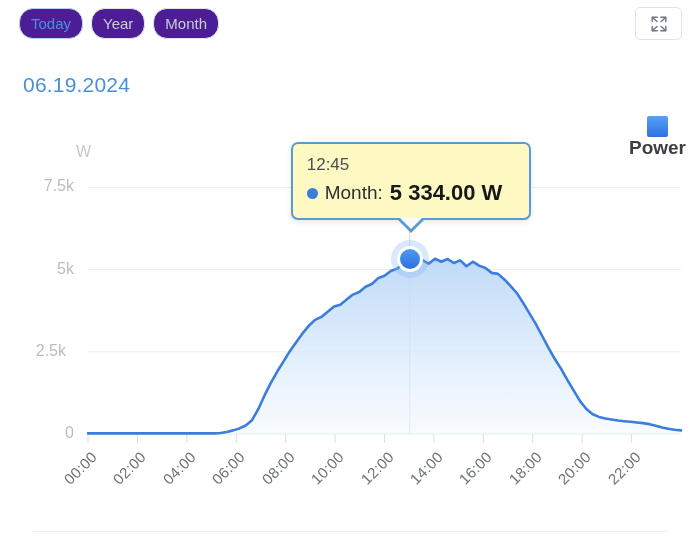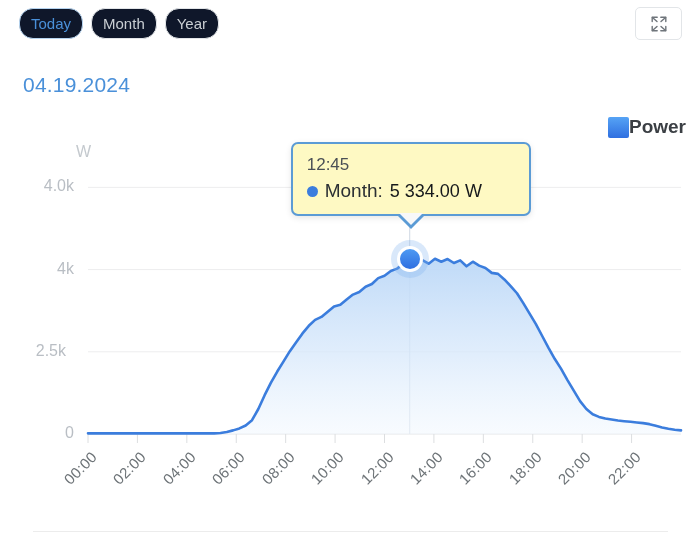--- a/index.html
+++ b/index.html
@@ -30,21 +30,21 @@
     display: flex;
     gap: 8px;
   }
   .range-btn {
     min-width: 51px;
     height: 31px;
     box-sizing: border-box;
     padding: 0 11px;
     border-radius: 14px;
     border: 1px solid #e2e5e8;
-    background: #0f172a;
+    background: #4c1d95;
     color: #c9ced3;
     font-size: 15px;
     line-height: 29px;
     text-align: right;
     white-space: nowrap;
     cursor: pointer;
     user-select: none;
   }
   .range-btn.active {
     border-color: #b6d4f0;
@@ -81,20 +81,21 @@
 
   
   .legend {
     position: absolute;
     right: 14px;
     top: 116px;
     display: flex;
     align-items: center;
     gap: 0;
     cursor: pointer;
+    flex-direction: column;
   }
   .legend-swatch {
     width: 21px;
     height: 21px;
     border-radius: 2px;
     background: linear-gradient(180deg, #56a3f5 0%, #2f6fe0 100%);
   }
   .legend-label {
     font-size: 19px;
     font-weight: bold;
@@ -169,22 +170,22 @@
     height: 11px;
     border-radius: 50%;
     background: #3b7ddd;
     flex: none;
   }
   .tooltip-series {
     font-size: 19px;
     color: #2c3034;
   }
   .tooltip-value {
-    font-size: 18px;
-    font-weight: normal;
+    font-size: 22px;
+    font-weight: bold;
     color: #16191c;
   }
   .tooltip-arrow, .tooltip-arrow-inner {
     position: absolute;
     width: 0; height: 0;
     left: 50%;
   }
   .tooltip-arrow {
     bottom: -15px;
     margin-left: -15px;
@@ -239,41 +240,41 @@
     height: 1px;
     background: #ececec;
   }
 </style>
 </head>
 <body>
 
 <div class="toolbar">
   <div class="range-buttons">
     <div class="range-btn active">Today</div>
+    <div class="range-btn">Year</div>
     <div class="range-btn">Month</div>
-    <div class="range-btn">Year</div>
   </div>
 
   <div class="fullscreen-btn">
     <span>
       <svg width="22" height="20" viewBox="0 0 22 20" fill="none" stroke="#6f757b" stroke-width="1.4" stroke-linecap="round" stroke-linejoin="round">
         <path d="M9.2 3.2 L4.2 3.2 L4.2 7.6"></path>
         <path d="M4.4 3.4 L9.0 7.6"></path>
         <path d="M12.8 3.2 L17.8 3.2 L17.8 7.6"></path>
         <path d="M17.6 3.4 L13.0 7.6"></path>
         <path d="M9.2 16.8 L4.2 16.8 L4.2 12.4"></path>
         <path d="M4.4 16.6 L9.0 12.4"></path>
         <path d="M12.8 16.8 L17.8 16.8 L17.8 12.4"></path>
         <path d="M17.6 16.6 L13.0 12.4"></path>
       </svg>
     </span>
   </div>
 </div>
 
-<div class="chart-date">04.19.2024</div>
+<div class="chart-date">06.19.2024</div>
 
 <div class="legend">
   <div class="legend-swatch"></div>
   <div class="legend-label">Power</div>
 </div>
 
 <div class="chart-wrap">
   <svg class="chart-svg" id="chart-svg" width="700" height="536">
       <defs>
         <linearGradient id="areaGrad" x1="0" y1="0" x2="0" y2="1">
@@ -301,22 +302,22 @@
       <line x1="409.73404255319144" y1="160" x2="409.73404255319144" y2="434" stroke="#cfd8e3" stroke-width="1"></line>
       <path d="M88.00 433.34 L94.31 433.34 L100.62 433.34 L106.93 433.34 L113.23 433.34 L119.54 433.34 L125.85 433.34 L132.16 433.34 L138.47 433.34 L144.78 433.34 L151.09 433.34 L157.39 433.34 L163.70 433.34 L170.01 433.34 L176.32 433.34 L182.63 433.34 L188.94 433.34 L195.24 433.34 L201.55 433.34 L207.86 433.34 L214.17 433.34 L220.48 433.01 L226.79 432.03 L233.10 430.38 L239.40 428.41 L245.71 425.45 L252.02 420.19 L258.33 409.01 L264.64 395.20 L270.95 382.71 L277.26 371.53 L283.56 361.33 L289.87 351.14 L296.18 342.26 L302.49 333.38 L308.80 325.82 L315.11 319.90 L321.41 316.94 L327.72 311.68 L334.03 306.42 L340.34 304.78 L346.65 299.52 L352.96 294.58 L359.27 291.95 L365.57 286.69 L371.88 284.06 L378.19 278.14 L384.50 275.84 L390.81 270.91 L397.12 268.61 L403.43 263.67 L409.73 258.61 L416.04 264.66 L422.35 260.06 L428.66 263.67 L434.97 258.74 L441.28 261.70 L447.59 259.07 L453.89 263.02 L460.20 260.39 L466.51 266.31 L472.82 261.70 L479.13 265.65 L485.44 267.95 L491.74 272.88 L498.05 273.87 L504.36 279.46 L510.67 286.03 L516.98 293.27 L523.29 303.13 L529.60 313.65 L535.90 324.18 L542.21 336.01 L548.52 347.85 L554.83 359.03 L561.14 368.89 L567.45 380.07 L573.76 390.60 L580.06 401.12 L586.37 409.01 L592.68 414.27 L598.99 416.90 L605.30 418.55 L611.61 419.53 L617.91 420.52 L624.22 421.18 L630.53 421.83 L636.84 422.49 L643.15 423.15 L649.46 424.14 L655.77 425.78 L662.07 427.42 L668.38 428.74 L674.69 429.73 L681.00 430.38 L681 434 L88 434 Z" fill="url(#areaGrad)" stroke="none"></path>
       <path d="M88.00 433.34 L94.31 433.34 L100.62 433.34 L106.93 433.34 L113.23 433.34 L119.54 433.34 L125.85 433.34 L132.16 433.34 L138.47 433.34 L144.78 433.34 L151.09 433.34 L157.39 433.34 L163.70 433.34 L170.01 433.34 L176.32 433.34 L182.63 433.34 L188.94 433.34 L195.24 433.34 L201.55 433.34 L207.86 433.34 L214.17 433.34 L220.48 433.01 L226.79 432.03 L233.10 430.38 L239.40 428.41 L245.71 425.45 L252.02 420.19 L258.33 409.01 L264.64 395.20 L270.95 382.71 L277.26 371.53 L283.56 361.33 L289.87 351.14 L296.18 342.26 L302.49 333.38 L308.80 325.82 L315.11 319.90 L321.41 316.94 L327.72 311.68 L334.03 306.42 L340.34 304.78 L346.65 299.52 L352.96 294.58 L359.27 291.95 L365.57 286.69 L371.88 284.06 L378.19 278.14 L384.50 275.84 L390.81 270.91 L397.12 268.61 L403.43 263.67 L409.73 258.61 L416.04 264.66 L422.35 260.06 L428.66 263.67 L434.97 258.74 L441.28 261.70 L447.59 259.07 L453.89 263.02 L460.20 260.39 L466.51 266.31 L472.82 261.70 L479.13 265.65 L485.44 267.95 L491.74 272.88 L498.05 273.87 L504.36 279.46 L510.67 286.03 L516.98 293.27 L523.29 303.13 L529.60 313.65 L535.90 324.18 L542.21 336.01 L548.52 347.85 L554.83 359.03 L561.14 368.89 L567.45 380.07 L573.76 390.60 L580.06 401.12 L586.37 409.01 L592.68 414.27 L598.99 416.90 L605.30 418.55 L611.61 419.53 L617.91 420.52 L624.22 421.18 L630.53 421.83 L636.84 422.49 L643.15 423.15 L649.46 424.14 L655.77 425.78 L662.07 427.42 L668.38 428.74 L674.69 429.73 L681.00 430.38 " fill="none" stroke="#3b7ddd" stroke-width="2.6" stroke-linejoin="round" stroke-linecap="round"></path>
     </svg>
 </div>
 
 <div class="y-unit">W</div>
 <div id="y-ticks">
     <div class="y-tick" style="left: 12px; top: 424px;">0</div>
     <div class="y-tick" style="left: 4px; top: 341.797px;">2.5k</div>
-    <div class="y-tick" style="left: 12px; top: 259.593px;">4k</div>
-    <div class="y-tick" style="left: 12px; top: 177.39px;">4.0k</div>
+    <div class="y-tick" style="left: 12px; top: 259.593px;">5k</div>
+    <div class="y-tick" style="left: 12px; top: 177.39px;">7.5k</div>
   </div>
 <div id="x-ticks">
     <div class="x-tick" style="left: 32px; top: 448px; width: 56px; text-align: right;">00:00</div>
     <div class="x-tick" style="left: 81.4167px; top: 448px; width: 56px; text-align: right;">02:00</div>
     <div class="x-tick" style="left: 130.833px; top: 448px; width: 56px; text-align: right;">04:00</div>
     <div class="x-tick" style="left: 180.25px; top: 448px; width: 56px; text-align: right;">06:00</div>
     <div class="x-tick" style="left: 229.667px; top: 448px; width: 56px; text-align: right;">08:00</div>
     <div class="x-tick" style="left: 279.083px; top: 448px; width: 56px; text-align: right;">10:00</div>
     <div class="x-tick" style="left: 328.5px; top: 448px; width: 56px; text-align: right;">12:00</div>
     <div class="x-tick" style="left: 377.917px; top: 448px; width: 56px; text-align: right;">14:00</div>

